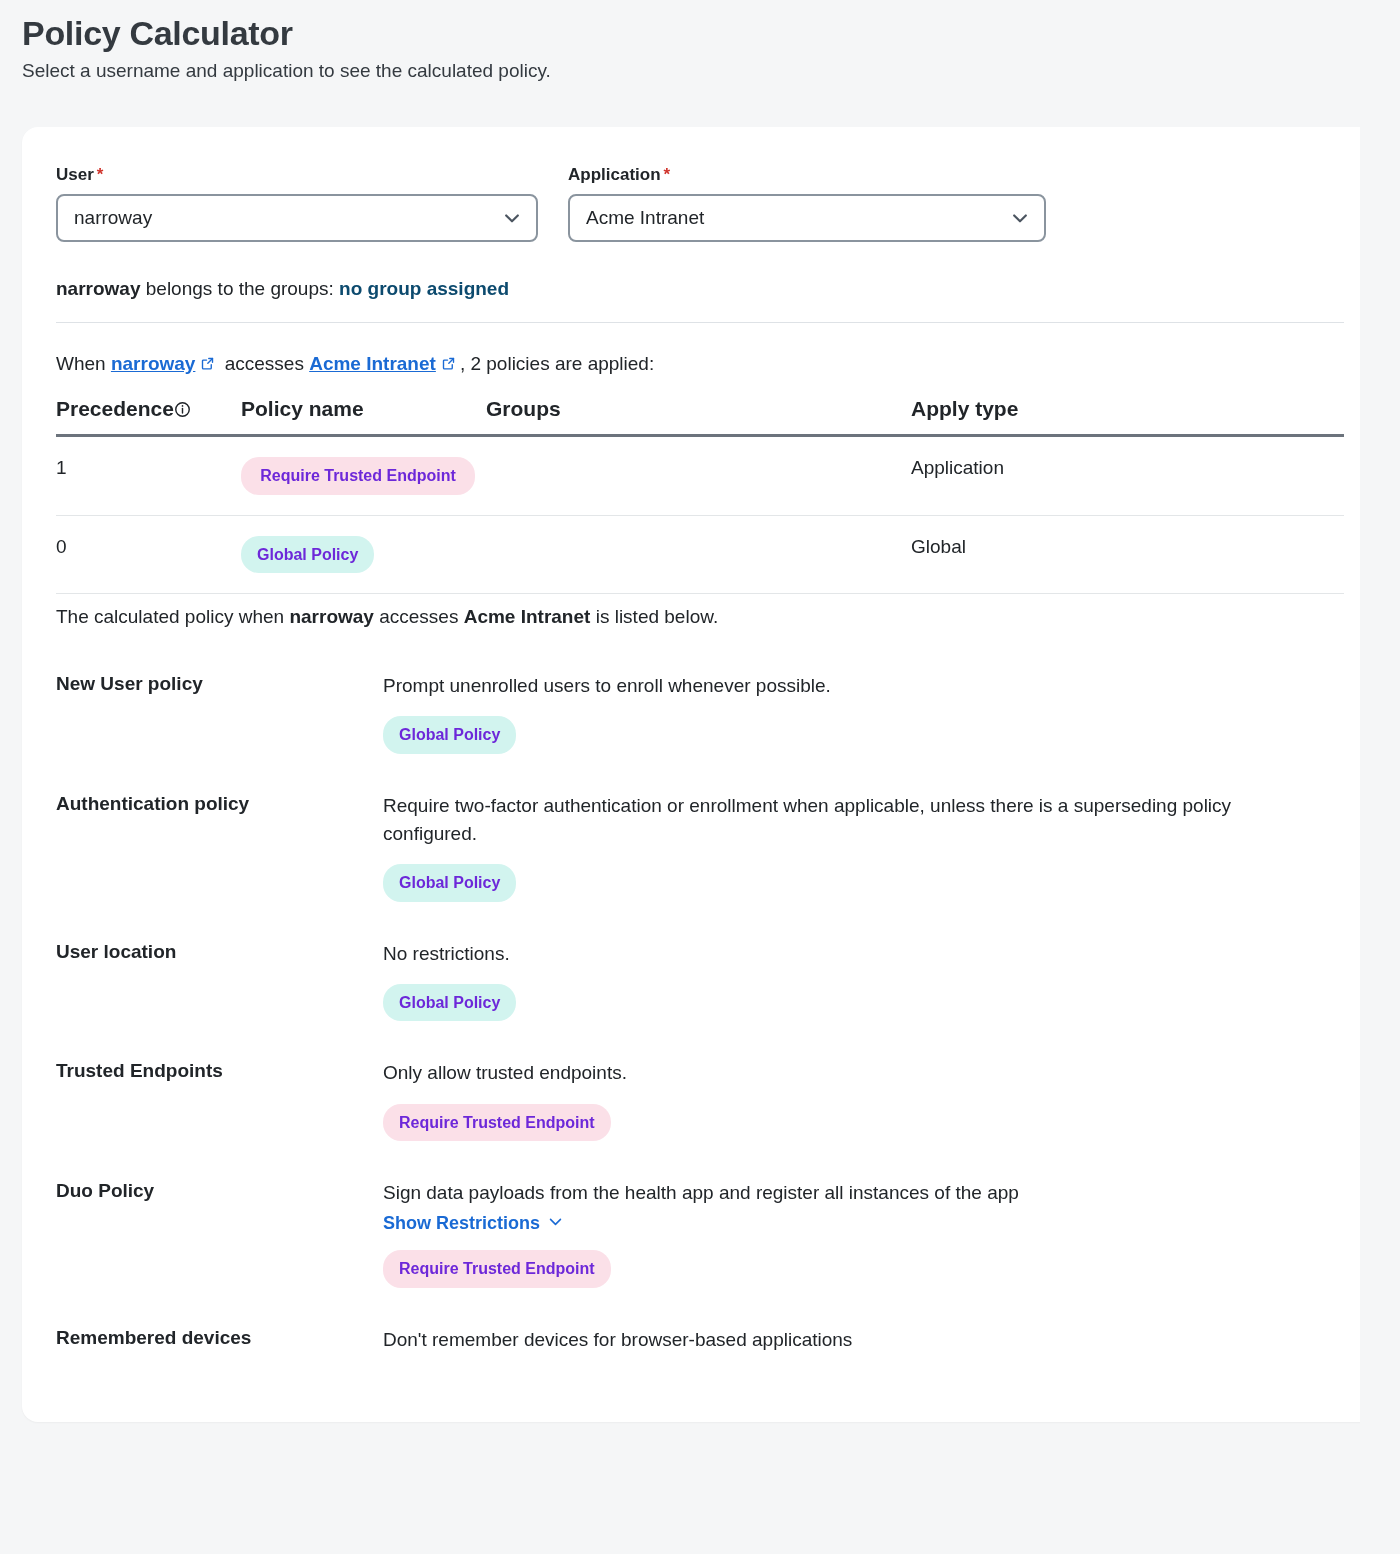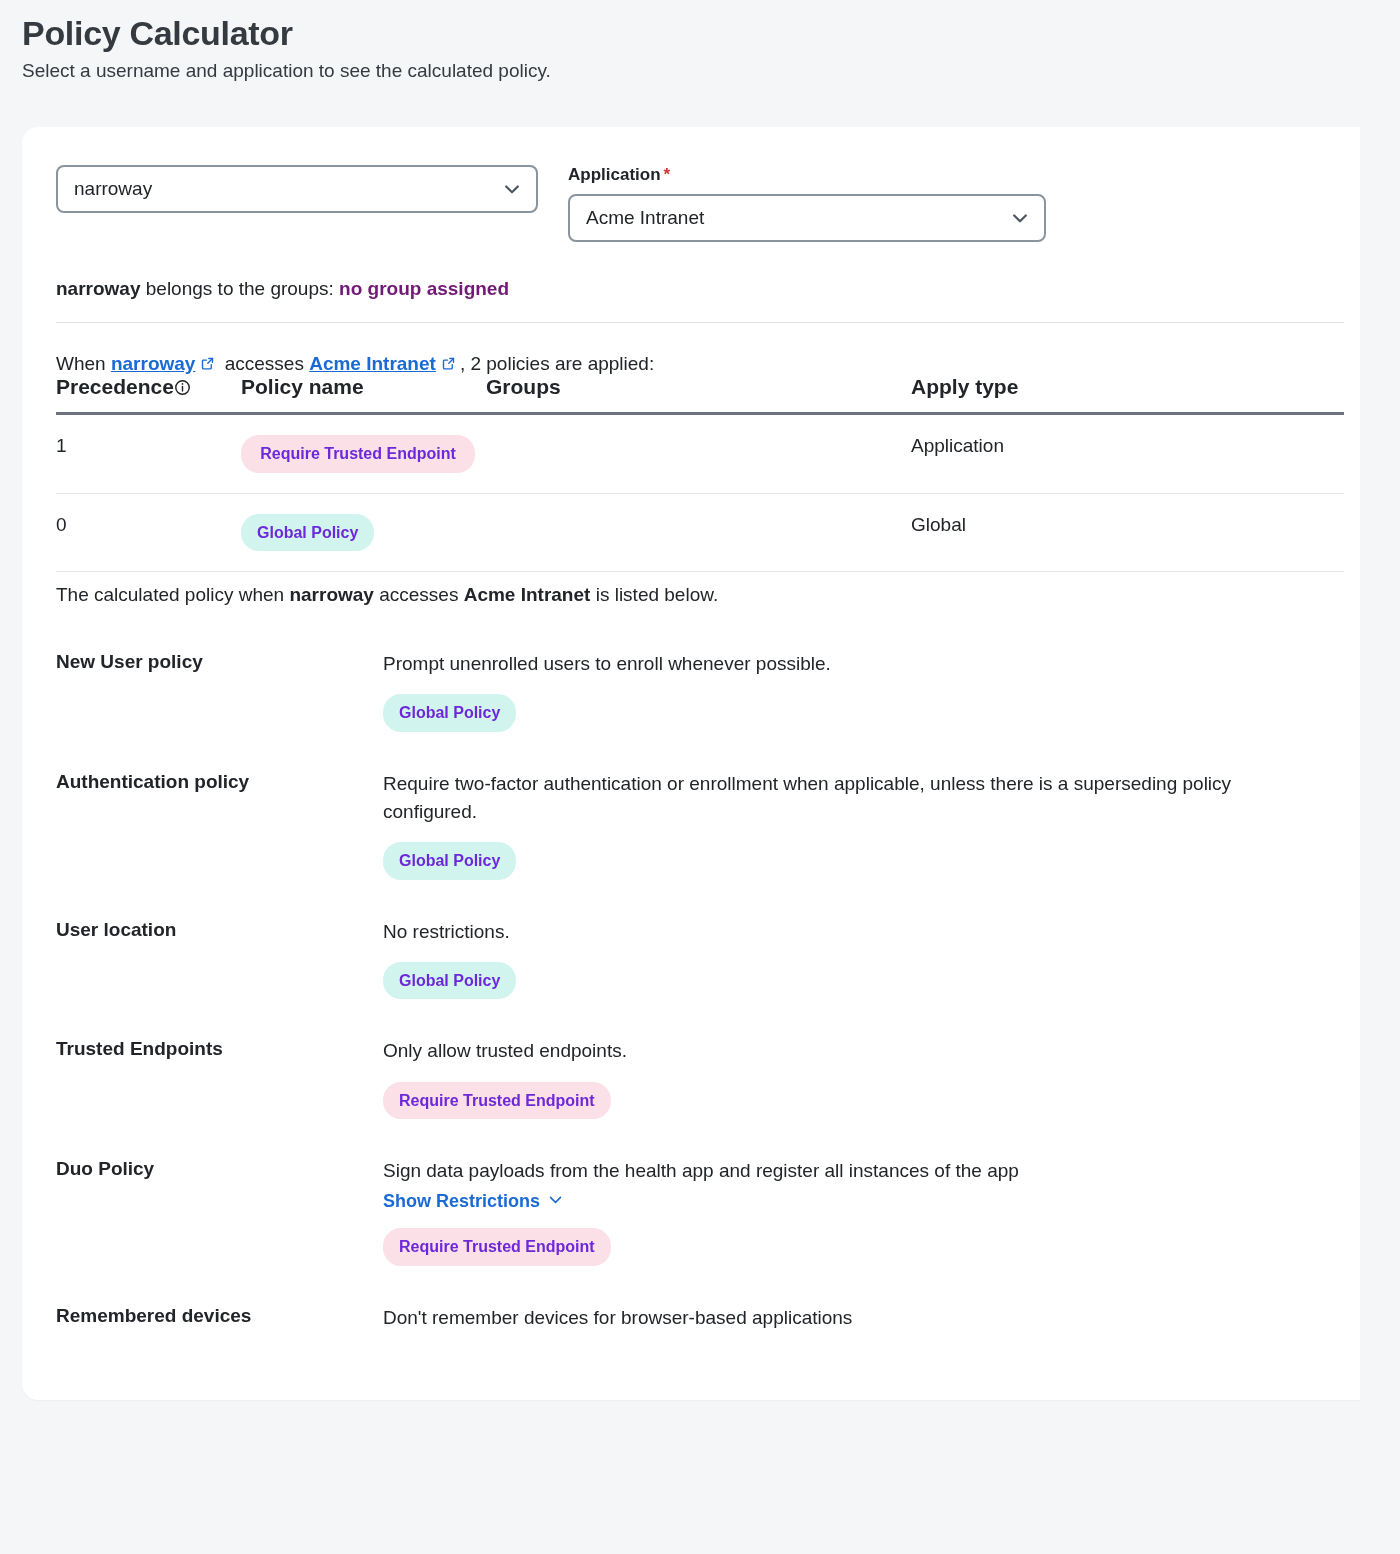--- a/index.html
+++ b/index.html
@@ -73,21 +73,21 @@
     width: 20px; height: 20px;
   }
 
   
   .group-line {
     font-size: 19px;
     color: #212529;
     margin-top: 36px;
   }
   .group-line b { font-weight: bold; }
-  .muted-bold { font-weight: bold; color: #701a75; margin-top: 28px; }
+  .muted-bold { font-weight: bold; color: #0c4a6e; margin-top: 28px; }
 
   .divider {
     border: 0;
     border-top: 1px solid #dee2e6;
     margin: 22px 0 0 0;
     width: 1288px;
   }
 
   
   .applied-sentence {
@@ -99,20 +99,21 @@
     color: #1a6ad4;
     font-weight: bold;
     text-decoration: underline;
   }
   .ext-icon { display: inline-block; width: 15px; height: 15px; margin: 0 4px 0 5px; vertical-align: -1px; }
 
   
   table.policies {
     width: 1288px;
     border-collapse: collapse;
+    margin-top: 22px;
     table-layout: fixed;
   }
   table.policies th {
     text-align: left;
     font-size: 21px;
     font-weight: bold;
     color: #212529;
     padding: 0 0 13px 0;
     border-bottom: 3px solid #6c737c;
   }
@@ -193,20 +194,23 @@
 
   <div class="page-header">
     <h1 class="page-title">Policy Calculator</h1>
     <p class="page-subtitle">Select a username and application to see the calculated policy.</p>
   </div>
 
   <div class="card">
 
     <div class="selectors">
       <div>
+        <span class="field-label">
+          <span>User</span><span class="req">*</span>
+        </span>
         <div class="select-box select-user">
           <span class="select-value">narroway</span>
           <svg class="chev" viewBox="0 0 24 24" fill="none" stroke="#4b5560" stroke-width="2.6" stroke-linecap="round" stroke-linejoin="round">
               <polyline points="5,9 12,16 19,9"></polyline>
             </svg>
         </div>
       </div>
 
       <div>
         <span class="field-label">

